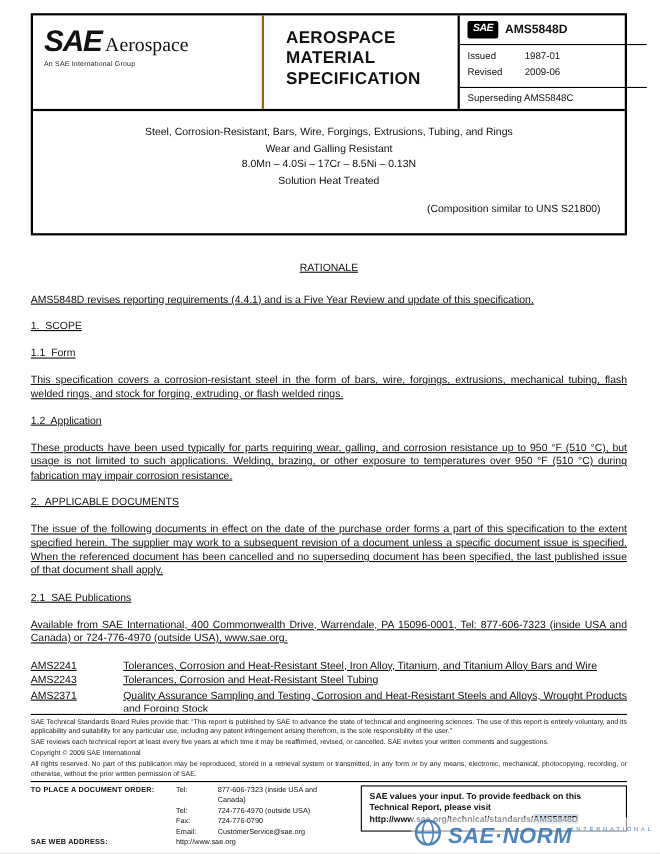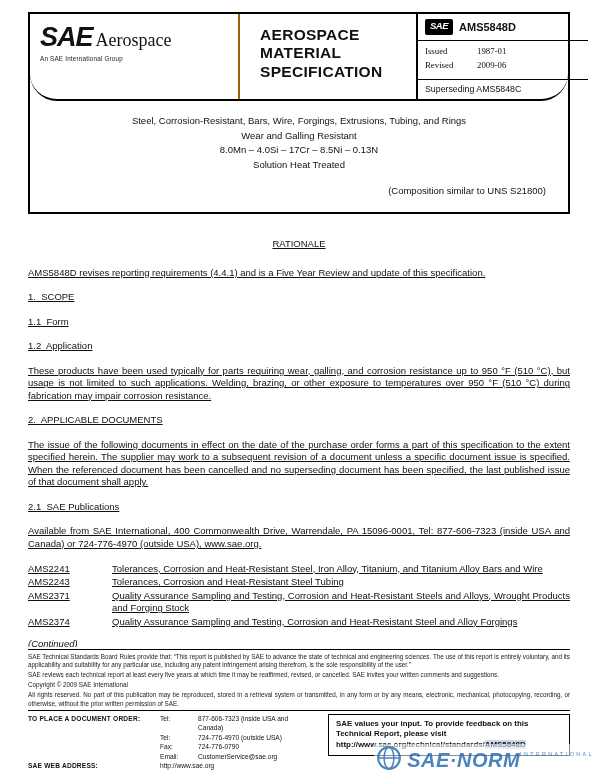--- a/index.html
+++ b/index.html
@@ -4,33 +4,33 @@
 <style>
   * { margin:0; padding:0; box-sizing:border-box; }
   html,body { background:#d8d8d8; }
   .page {
     width:600px; height:776px; background:#ffffff; position:relative;
     margin:0 auto; padding:12px 30px 6px 28px; overflow:hidden;
     font-family:"Liberation Sans", sans-serif; font-size:9.5px; line-height:1.32; color:#111;
   }
   
   .header-box { border:2px solid #000; }
-  .header-top { display:flex; align-items:stretch; border-bottom:2px solid #000;border-radius:27px; }
+  .header-top { display:flex; align-items:stretch; border-bottom:2px solid #000; }
   .logo-cell { flex:0 0 160px; padding:10px 6px 6px 10px; }
   .sae-word { font-weight:bold; font-style:italic; font-size:27px; line-height:1; display:inline-block; letter-spacing:-1px; }
   .aero-word { font-family:"Liberation Serif", serif; font-size:18px; display:inline-block; margin-left:3px; vertical-align:baseline; }
   .logo-tagline { font-size:6.3px; color:#222; margin-top:2px; letter-spacing:0.2px; }
   .title-cell { flex:1; border-left:2px solid #a16207; padding:12px 6px 6px 20px;margin-left:48px; }
   .spec-title { font-weight:bold; font-size:15.5px; line-height:1.18; width:150px; letter-spacing:0.3px; }
   .doc-cell { flex:0 0 172px; border-left:2px solid #000; display:flex; flex-direction:column; }
   .doc-top { display:flex; align-items:center; gap:6px; padding:5px 7px; border-bottom:1.5px solid #000; }
   .sae-badge { background:#000; color:#fff; font-weight:bold; font-style:italic; font-size:9.5px; padding:1px 5px 2px; border-radius:2px; letter-spacing:-0.5px; }
   .doc-number { font-weight:bold; font-size:11px; }
   .doc-dates { padding:5px 7px 4px; border-bottom:1.5px solid #000; flex:1; }
-  .kv-row { display:flex; font-size:8.8px; margin-bottom:3px;font-family:Liberation Serif, serif; }
+  .kv-row { display:flex; font-size:8.8px; margin-bottom:3px; }
   .kv-row .k { width:52px; }
   .doc-super { padding:4px 7px; font-size:8.8px; }
   
   .title-block { text-align:center; padding:14px 10px 6px; }
   .title-block .tline { margin-bottom:2px; }
   .comp-note { text-align:right; padding:12px 12px 8px 0; }
   
   .doc-body { padding-top:16px;text-decoration:underline; }
   .rationale-head { text-align:center; margin:8px 0 16px; }
   .para { text-align:justify; margin-bottom:12px; }
@@ -99,20 +99,21 @@
       <div class="comp-note">(Composition similar to UNS S21800)</div>
     </div>
   </div>
 
   <div class="doc-body">
     <div class="rationale-head">RATIONALE</div>
     <p class="para">AMS5848D revises reporting requirements (4.4.1) and is a Five Year Review and update of this specification.</p>
 
     <div class="sec-head">1.  SCOPE</div>
     <div class="sec-head">1.1  Form</div>
+    <p class="para">This specification covers a corrosion-resistant steel in the form of bars, wire, forgings, extrusions, mechanical tubing, flash welded rings, and stock for forging, extruding, or flash welded rings.</p>
 
     <div class="sec-head">1.2  Application</div>
     <p class="para">These products have been used typically for parts requiring wear, galling, and corrosion resistance up to 950 °F (510 °C), but usage is not limited to such applications. Welding, brazing, or other exposure to temperatures over 950 °F (510 °C) during fabrication may impair corrosion resistance.</p>
 
     <div class="sec-head">2.  APPLICABLE DOCUMENTS</div>
     <p class="para">The issue of the following documents in effect on the date of the purchase order forms a part of this specification to the extent specified herein. The supplier may work to a subsequent revision of a document unless a specific document issue is specified. When the referenced document has been cancelled and no superseding document has been specified, the last published issue of that document shall apply.</p>
 
     <div class="sec-head">2.1  SAE Publications</div>
     <p class="para">Available from SAE International, 400 Commonwealth Drive, Warrendale, PA 15096-0001, Tel: 877-606-7323 (inside USA and Canada) or 724-776-4970 (outside USA), www.sae.org.</p>
 

